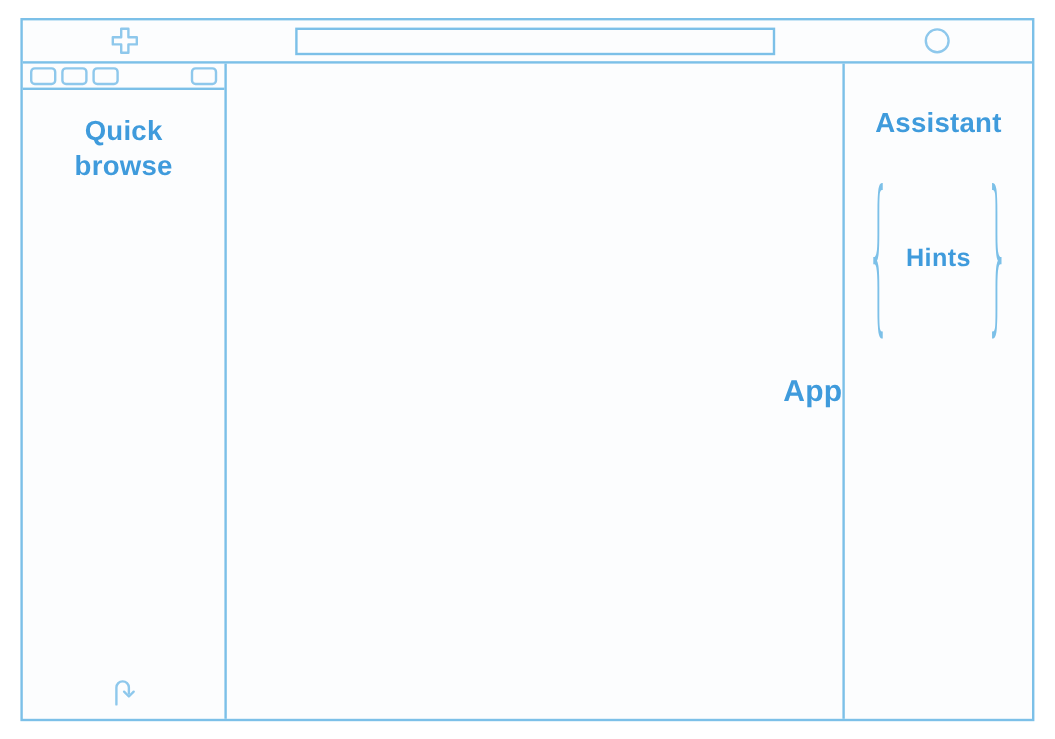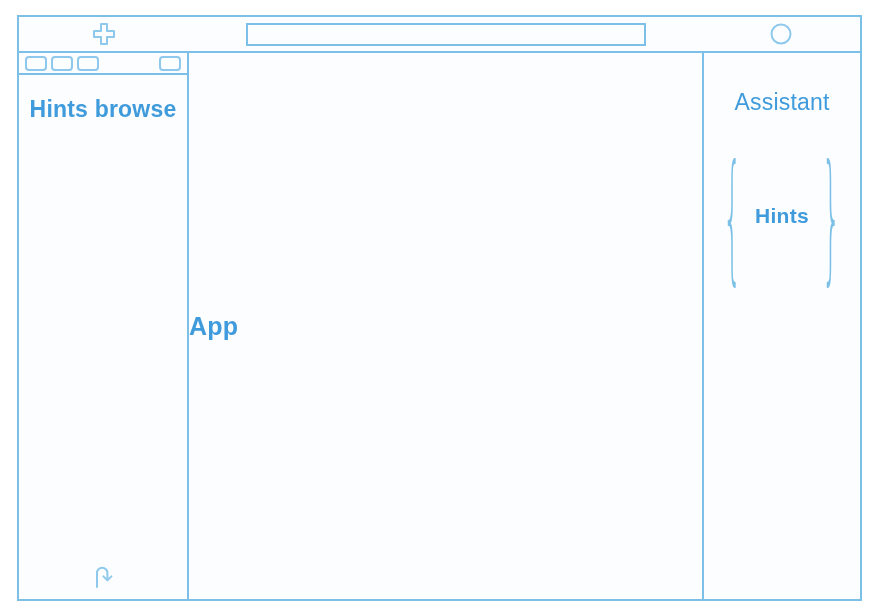--- a/index.html
+++ b/index.html
@@ -140,21 +140,21 @@
     justify-content: center;
   }
 
   
   .main-pane {
     flex: 1;
     box-sizing: border-box;
     border-right: 2px solid #7cc0e8;
     display: flex;
     align-items: center;
-    justify-content: flex-start;
+    justify-content: flex-end;
     min-width: 0;
   }
   .main-title {
     margin: 0;
     font-size: 25px;
     font-weight: bold;
     color: #3f9bdc;
     letter-spacing: 0.2px;
   }
 
@@ -165,21 +165,21 @@
     box-sizing: border-box;
     display: flex;
     flex-direction: column;
     align-items: center;
     position: relative;
   }
   .assistant-title {
     margin: 0;
     padding-top: 36px;
     font-size: 23px;
-    font-weight: normal;
+    font-weight: bold;
     color: #3f9bdc;
     letter-spacing: 0.2px;
     text-align: right;
   }
   .hints-block {
     position: absolute;
     top: 150px;
     left: 0;
     right: 0;
     display: flex;
@@ -241,21 +241,21 @@
         <div class="tool-group">
           <button class="tool-btn"></button>
           <button class="tool-btn"></button>
           <button class="tool-btn"></button>
         </div>
         <div class="tool-spacer"></div>
         <button class="tool-btn"></button>
       </div>
 
       <div class="sidebar-body">
-        <h2 class="sidebar-title">Hints browse</h2>
+        <h2 class="sidebar-title">Quick browse</h2>
 
         <div class="sidebar-footer">
           <span class="icon-wrap">
             <svg class="icon-svg" width="30" height="30" viewBox="0 0 30 30" aria-hidden="true">
               <path d="M9 26 V12 a5.2 5.2 0 0 1 10.4 0 V17" fill="none" stroke="#8ec8ec" stroke-width="2" stroke-linecap="round" stroke-linejoin="round"></path>
               <path d="M15.4 15.4 L19.4 19.4 L23.4 15.4" fill="none" stroke="#8ec8ec" stroke-width="2" stroke-linecap="round" stroke-linejoin="round"></path>
             </svg>
           </span>
         </div>
       </div>

